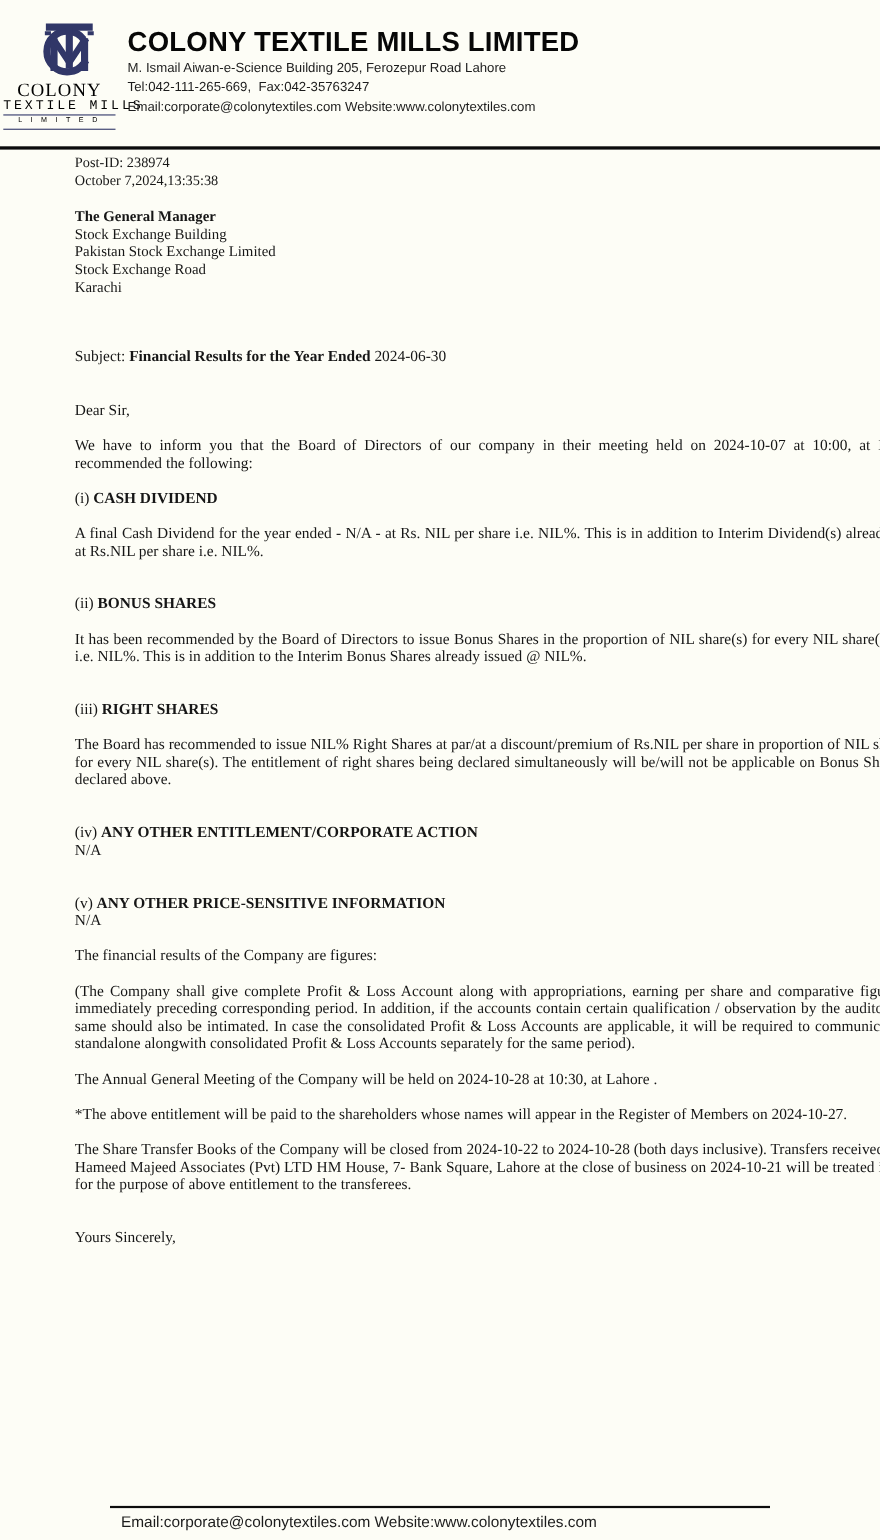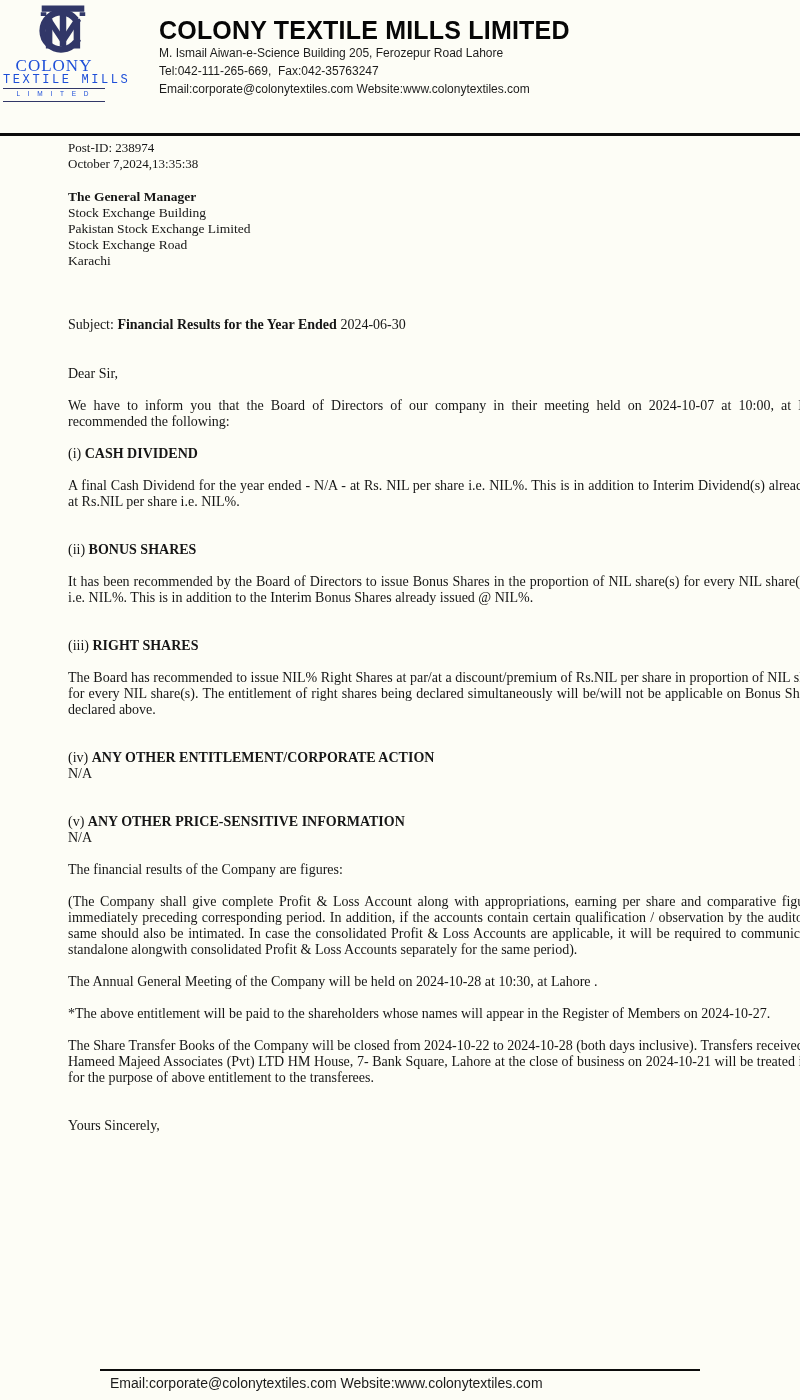--- a/index.html
+++ b/index.html
@@ -8,38 +8,38 @@
     width: 800px; height: 1400px;
     position: relative;
     background: #fdfdf6;
     color: #161616;
     font-family: "Liberation Serif", serif;
     overflow: hidden;
   }
 
   
   .letterhead { position: absolute; top: 0; left: 0; width: 800px; height: 133px; }
-  .logo { position: absolute; left: 3px; top: 4px; width: 102px; text-align: center; color: #1d4ed8; }
+  .logo { position: absolute; left: 3px; top: 20px; width: 102px; text-align: center; color: #000000; }
   .monogram { display: block; margin: 0 auto 0 30px; }
   .logo-name {
     font-family: "Liberation Serif", serif;
     font-size: 17px; line-height: 18px; letter-spacing: 1px;
     margin-top: 3px; white-space: nowrap;
   }
   .logo-sub {
     font-family: Liberation Mono, monospace;
     font-size: 12px; line-height: 10px; letter-spacing: 2.6px;
     white-space: nowrap;
   }
   .logo-rule { height: 1px; background: #313768; margin-top: 3px; }
   .logo-limited {
     font-family: "Liberation Sans", sans-serif;
     font-size: 6.5px; line-height: 9px; letter-spacing: 3px; white-space: nowrap;
   }
-  .head-text { position: absolute; left: 116px; top: 16px; font-family: "Liberation Sans", sans-serif; margin-left: 43px; }
+  .head-text { position: absolute; left: 116px; top: 24px; font-family: "Liberation Sans", sans-serif; }
   .company-name {
     font-size: 25px; line-height: 28px; font-weight: bold;
     letter-spacing: 0.2px; color: #070707; white-space: nowrap;
   }
   .contact-line { font-size: 12px; line-height: 18px; color: #1c1c1c; white-space: nowrap; }
   .contact-line:first-of-type { margin-top: 3px; }
   .head-rule { position: absolute; top: 133px; left: 0; width: 800px; height: 3px; background: #0c0c0c; }
 
   
   .content {

